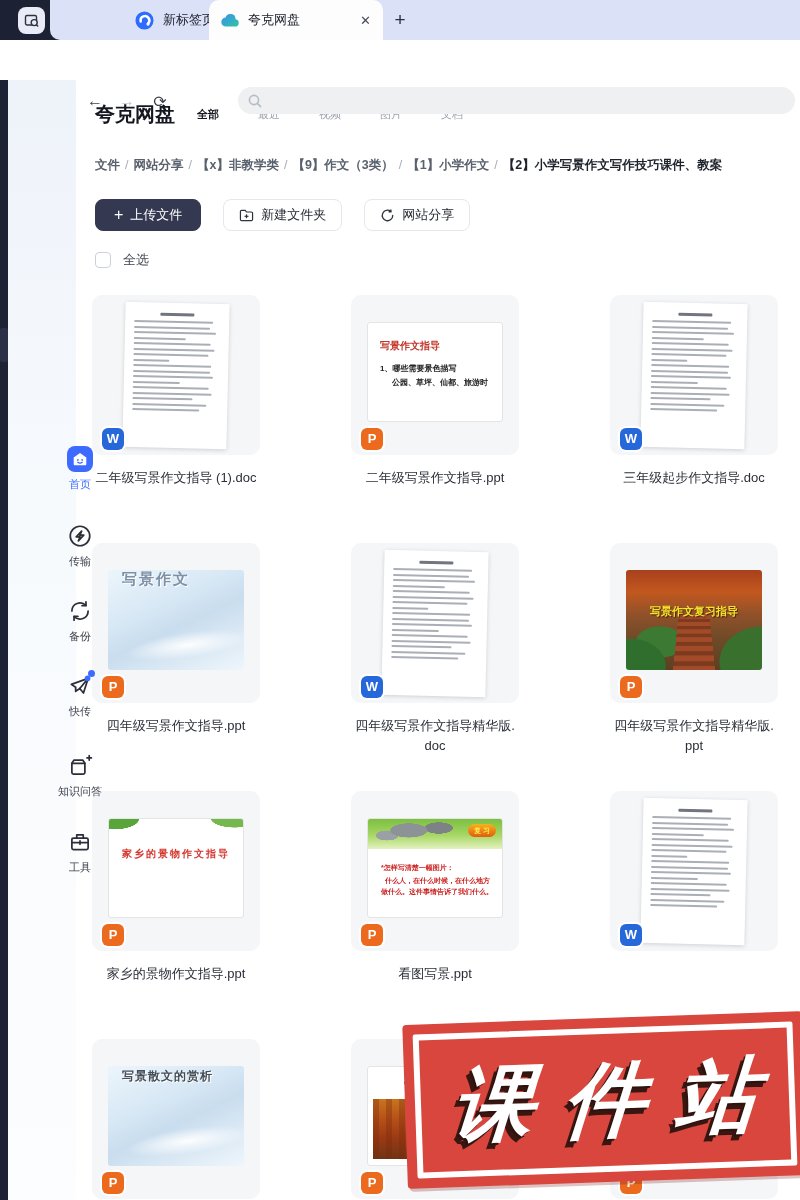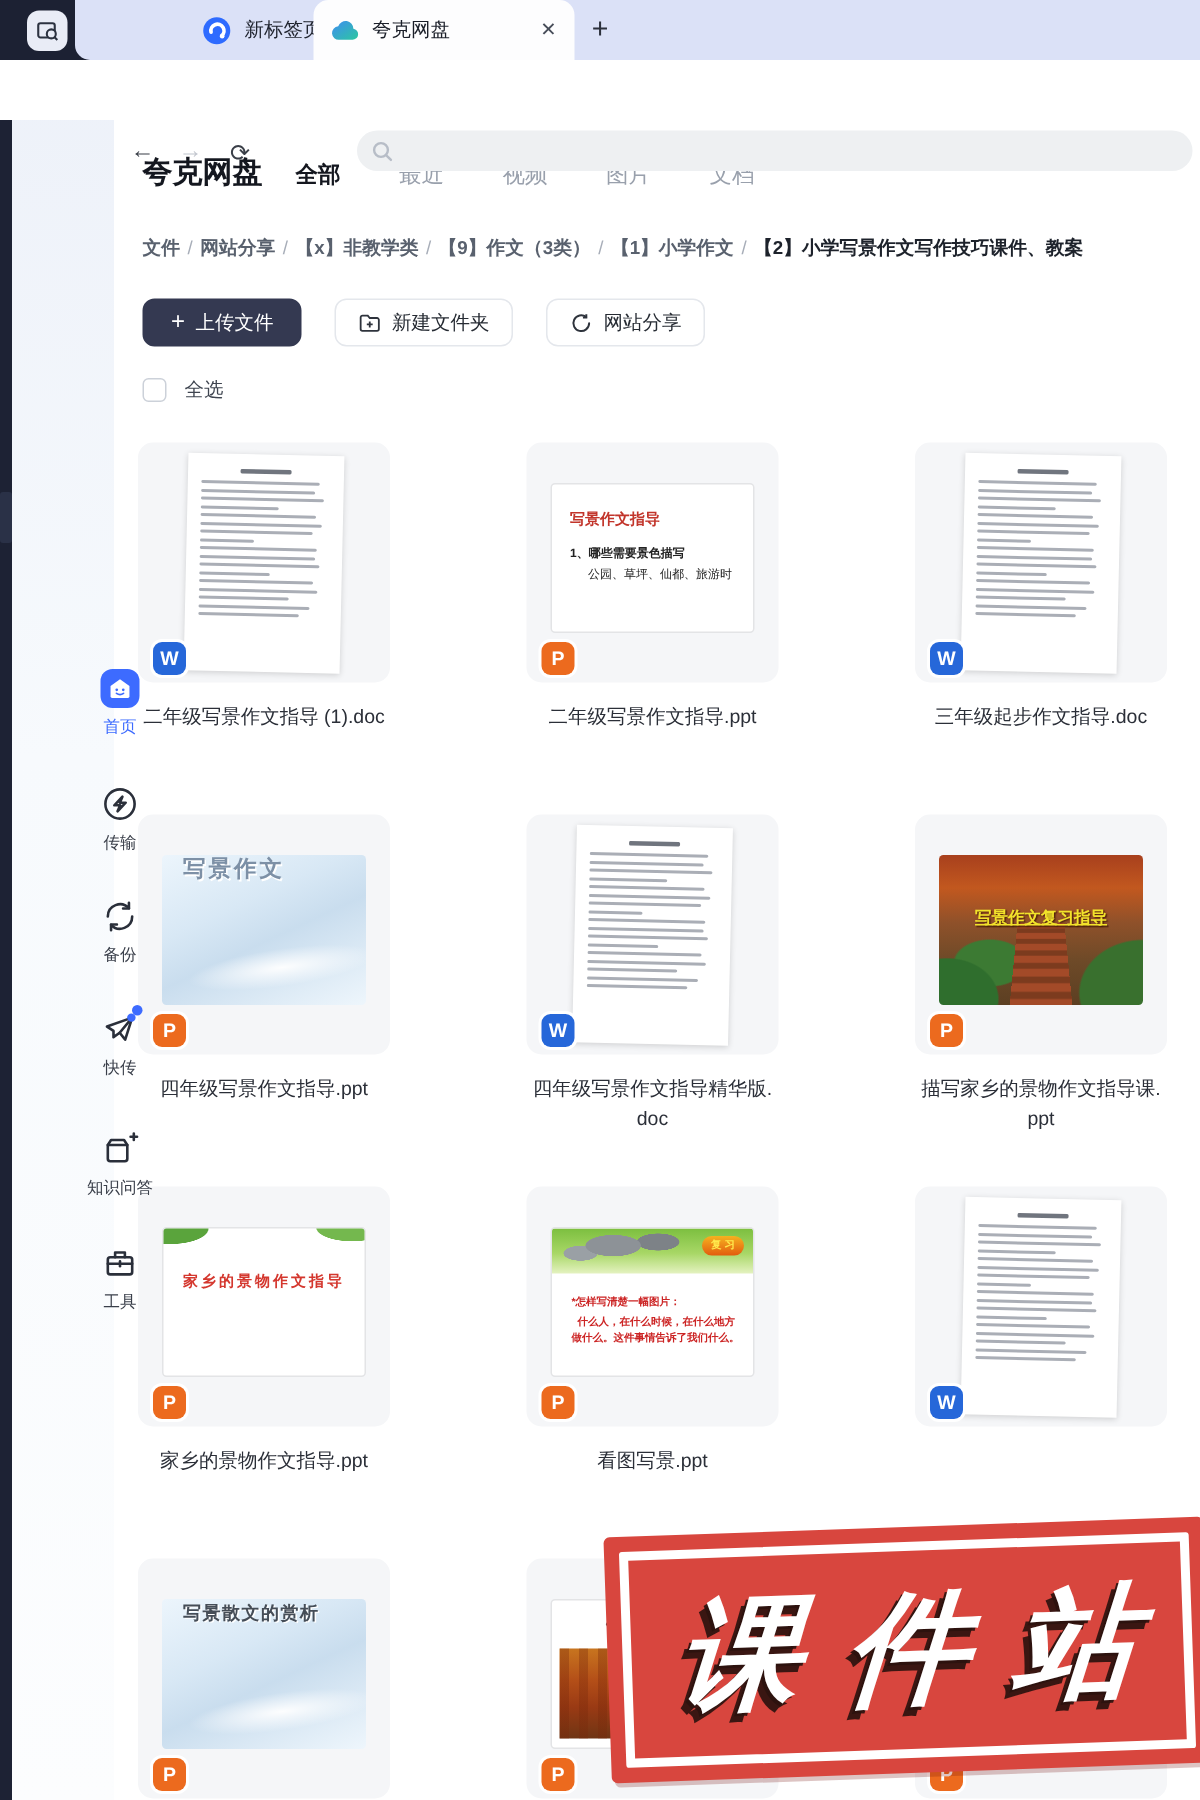--- a/index.html
+++ b/index.html
@@ -32,21 +32,21 @@
   .side-item { position:absolute; left:0; width:68px; display:flex; flex-direction:column; align-items:center; gap:5px; color:#3a3f4a; font-size:11px;margin-left:38px; }
   .side-item.active { color:#3d6bff; }
   .side-ic { width:27px; height:27px; display:flex; align-items:center; justify-content:center; position:relative; }
   .home-tile { width:26px; height:26px; background:#3d6bff; border-radius:8px; display:flex; align-items:center; justify-content:center; }
   .side-badge-dot { position:absolute; right:-1px; top:-2px; width:7px; height:7px; border-radius:50%; background:#3d6bff; }
 
   
   .main { position:absolute; left:76px; top:80px; width:724px; height:1120px; background:#fff; }
   .page-title { position:absolute; left:95px; top:101px; font-size:20px; font-weight:800; color:#14171f; z-index:5; }
   .view-tabs { position:absolute; left:197px; top:107px; display:flex; gap:39px; z-index:5; }
-  .view-tab { font-size:15px; color:#99a0ac; }
+  .view-tab { font-size:11px; color:#99a0ac; }
   .view-tab.active { color:#14171f; font-weight:700; }
 
   .breadcrumb { position:absolute; left:95px; top:157px; width:705px; white-space:nowrap; overflow:hidden; font-size:12.5px; color:#59616e; font-weight:600; z-index:5; }
   .crumb-sep { color:#a7adb8; font-weight:400; padding:0 5px; }
   .crumb:last-child { color:#1d222b; font-weight:700; }
 
   .actions { position:absolute; left:95px; top:199px; display:flex; gap:22px; z-index:5; }
   .btn { height:32px; display:inline-flex; align-items:center; gap:7px; font-size:13px; border-radius:8px; padding:0 15px; background:#fff; border:1px solid #e4e7ec; color:#262b33; }
   .btn.primary { background:#343951; border-color:#343951; color:#fff; padding:0 18px; }
   .btn .plus { font-size:16px; font-weight:400; line-height:1; }
@@ -68,34 +68,34 @@
   
   .page-thumb { position:absolute; left:32px; top:8px; width:104px; height:145px; background:#fff; transform:rotate(1.3deg); box-shadow:0 1px 4px rgba(0,0,0,.16); padding:10px 9px; overflow:hidden; }
   .page-thumb .ln { height:2px; background:#aaaeb6; margin-bottom:3.5px; border-radius:1px; }
   .page-thumb .ln.title { height:3px; background:#70757e; margin:0 auto 5px; }
 
   
   .slide { position:absolute; left:16px; top:27px; width:136px; height:100px; background:#fff; border:1px solid #e3e4e6; border-radius:3px; overflow:hidden; }
 
   .sl-redtitle .sl-title { color:#c2352b; font-size:10px; font-weight:700; margin:16px 0 10px 12px; }
   .sl-redtitle .sl-l1 { color:#222; font-size:8px; font-weight:700; margin-left:12px; }
-  .sl-redtitle .sl-l2 { color:#222; font-size:8px; font-weight:400; margin:3px 0 0 24px; }
+  .sl-redtitle .sl-l2 { color:#222; font-size:8px; font-weight:700; margin:3px 0 0 24px; }
 
   .sl-blue { background:linear-gradient(155deg,#ecf5fc 0%,#d8e8f5 35%,#c9ddee 55%,#eef6fc 100%); border:none; }
   .sl-blue:before { content:""; position:absolute; left:-20px; top:45px; width:200px; height:60px; background:radial-gradient(ellipse 90px 18px at 50% 50%, rgba(255,255,255,.95), rgba(255,255,255,0) 70%); transform:rotate(-8deg); }
   .sl-blue .sl-text { position:relative; color:#7d90a6; font-size:15px; font-weight:700; letter-spacing:2px; margin:30px 0 0 14px; text-shadow:1px 1px 0 #fff; }
   .sl-blue.small .sl-text { font-size:12px; color:#454d57; margin-top:38px; letter-spacing:1px; }
 
   .sl-autumn { border:none; background:
       radial-gradient(ellipse 58px 46px at 4% 96%, #2f6e2d 58%, rgba(0,0,0,0) 60%),
       radial-gradient(ellipse 72px 60px at 100% 92%, #39702e 58%, rgba(0,0,0,0) 60%),
       radial-gradient(ellipse 40px 26px at 25% 72%, #3c7a33 58%, rgba(0,0,0,0) 62%),
       linear-gradient(180deg,#a8401d 0%,#c2581f 22%,#8f512a 45%,#6e4a28 70%,#5c3f22 100%); }
   .sl-autumn:before { content:""; position:absolute; left:50px; top:40px; width:36px; height:60px; background:repeating-linear-gradient(180deg,#a34a28 0 5px,#7c3b1e 5px 9px); transform:perspective(60px) rotateX(18deg); }
-  .sl-autumn .sl-text { position:relative; display:block; text-align:center; margin-top:34px; color:#f2e32b; font-size:11px; font-weight:700; text-shadow:1px 1px 1px rgba(60,20,0,.8);text-decoration:underline; }
+  .sl-autumn .sl-text { position:relative; display:block; text-align:center; margin-top:34px; color:#f2e32b; font-size:11px; font-weight:700; text-shadow:1px 1px 1px rgba(60,20,0,.8); }
 
   .sl-greencorners:before { content:""; position:absolute; left:-8px; top:-8px; width:42px; height:20px; background:radial-gradient(ellipse at 30% 40%, #5aa43c 60%, rgba(0,0,0,0) 62%); }
   .sl-greencorners:after { content:""; position:absolute; right:-10px; top:-8px; width:46px; height:18px; background:radial-gradient(ellipse at 60% 40%, #74b84e 60%, rgba(0,0,0,0) 62%); }
   .sl-greencorners .sl-text { display:block; text-align:center; margin-top:28px; color:#d4372e; font-size:10px; font-weight:700; letter-spacing:2px; }
 
   .sl-grass .grass-band { position:absolute; left:0; top:0; width:136px; height:30px; background:
       radial-gradient(ellipse 26px 10px at 30% 38%, #8d9297 70%, rgba(0,0,0,0) 72%),
       radial-gradient(ellipse 20px 8px at 52% 30%, #7d8287 70%, rgba(0,0,0,0) 72%),
       radial-gradient(ellipse 16px 7px at 14% 55%, #9aa0a5 70%, rgba(0,0,0,0) 72%),
       linear-gradient(180deg,#7cbf3f 0%,#a8d766 55%,#e4f2c0 100%); }
@@ -392,21 +392,21 @@
         </div>
         <div class="fname">四年级写景作文指导精华版.doc</div>
       </div>
       <div class="cell">
         <div class="card">
           <div class="slide sl-autumn">
             <span class="sl-text">写景作文复习指导</span>
           </div>
           <div class="badge p">P</div>
         </div>
-        <div class="fname">描写家乡的景物作文指导课.ppt</div>
+        <div class="fname">四年级写景作文指导精华版.ppt</div>
       </div>
       <div class="cell">
         <div class="card">
           <div class="slide sl-greencorners">
             <span class="sl-text">家乡的景物作文指导</span>
           </div>
           <div class="badge p">P</div>
         </div>
         <div class="fname">家乡的景物作文指导.ppt</div>
       </div>

